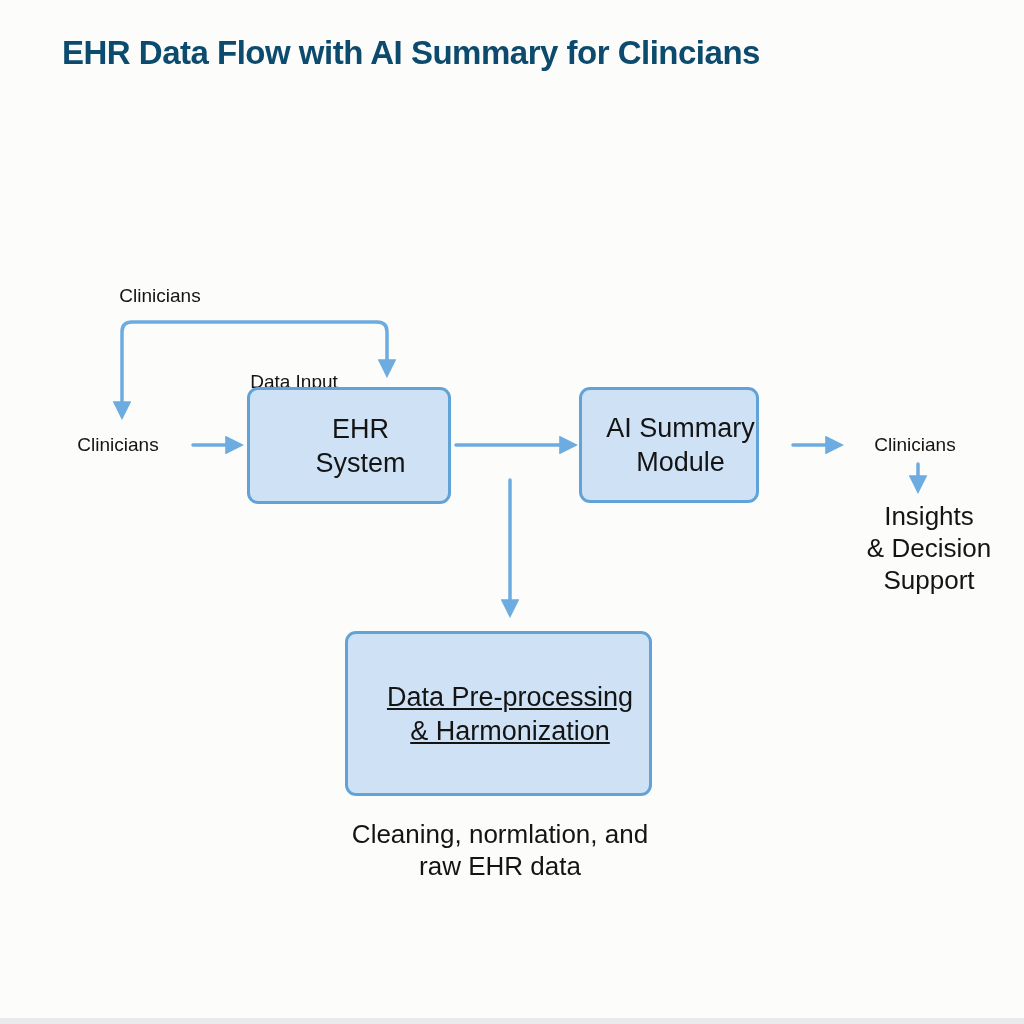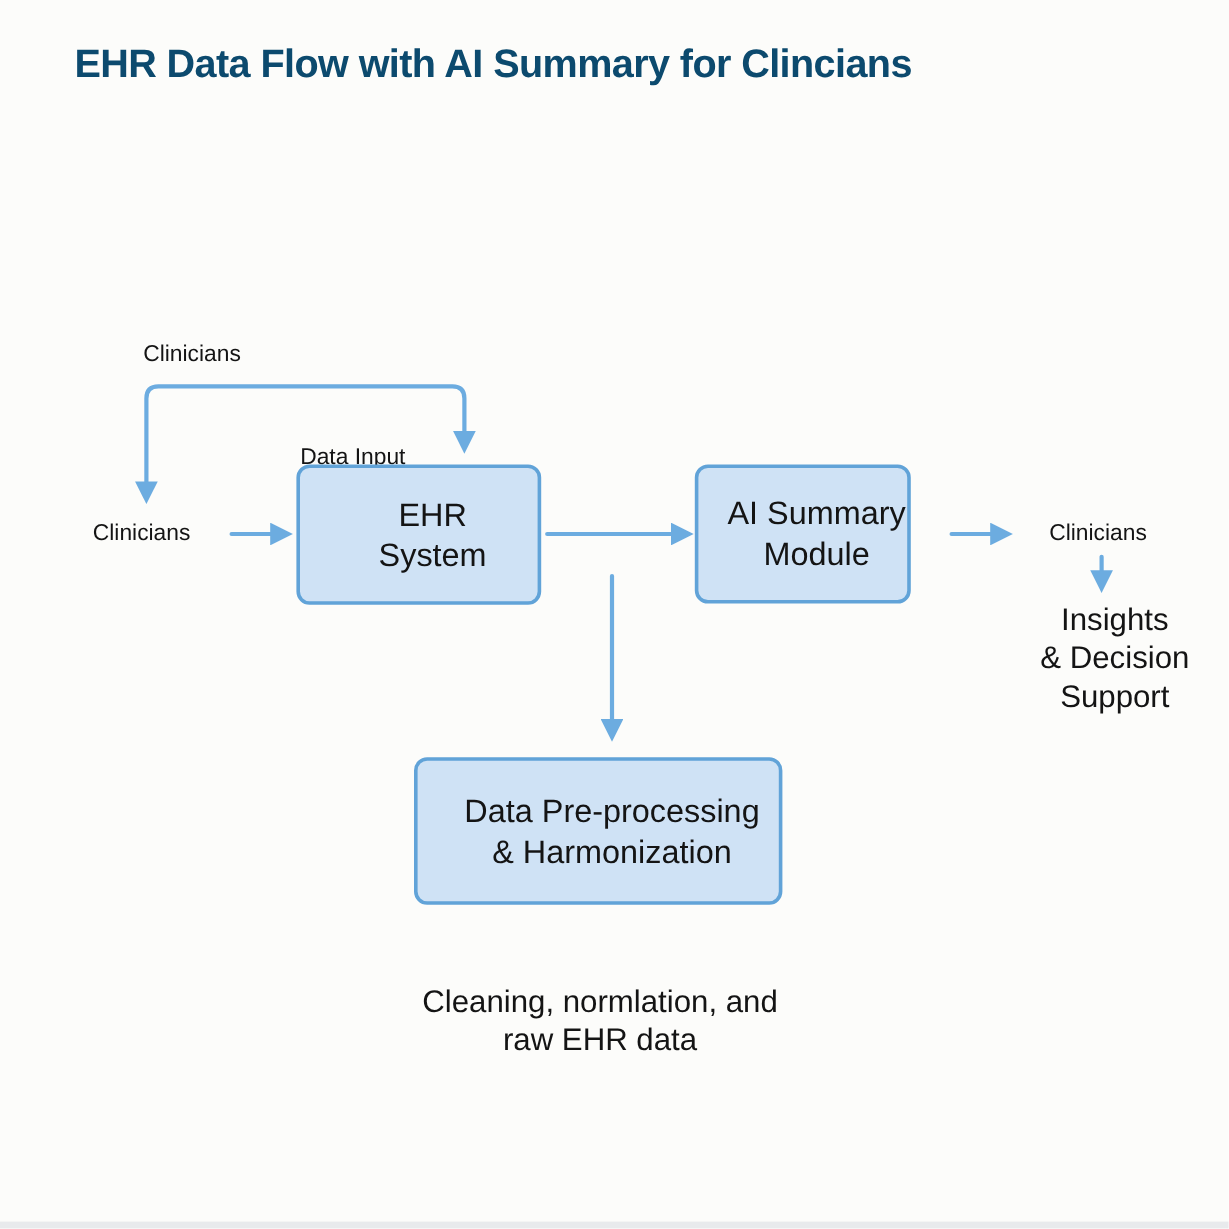--- a/index.html
+++ b/index.html
@@ -51,21 +51,21 @@
     align-items: center;
     justify-content: center;
     text-align: center;
     font-size: 27px;
     line-height: 34px;
     color: #141414;
     padding-left: 23px;
   }
   .node-ehr  { left: 247px; top: 387px; width: 204px; height: 117px; }
   .node-ai   { left: 579px; top: 387px; width: 180px; height: 116px; text-align: center; }
-  .node-prep { left: 345px; top: 631px; width: 307px; height: 123px; }
+  .node-prep { left: 345px; top: 631px; width: 307px; height: 165px; text-decoration: underline; }
   .lbl {
     position: absolute;
     font-size: 19px;
     line-height: 31px;
     color: #141414;
     white-space: nowrap;
     transform: translateX(-50%);
     text-align: center;
   }
   .lbl-clinicians-top   { left: 160px; top: 280px; }

